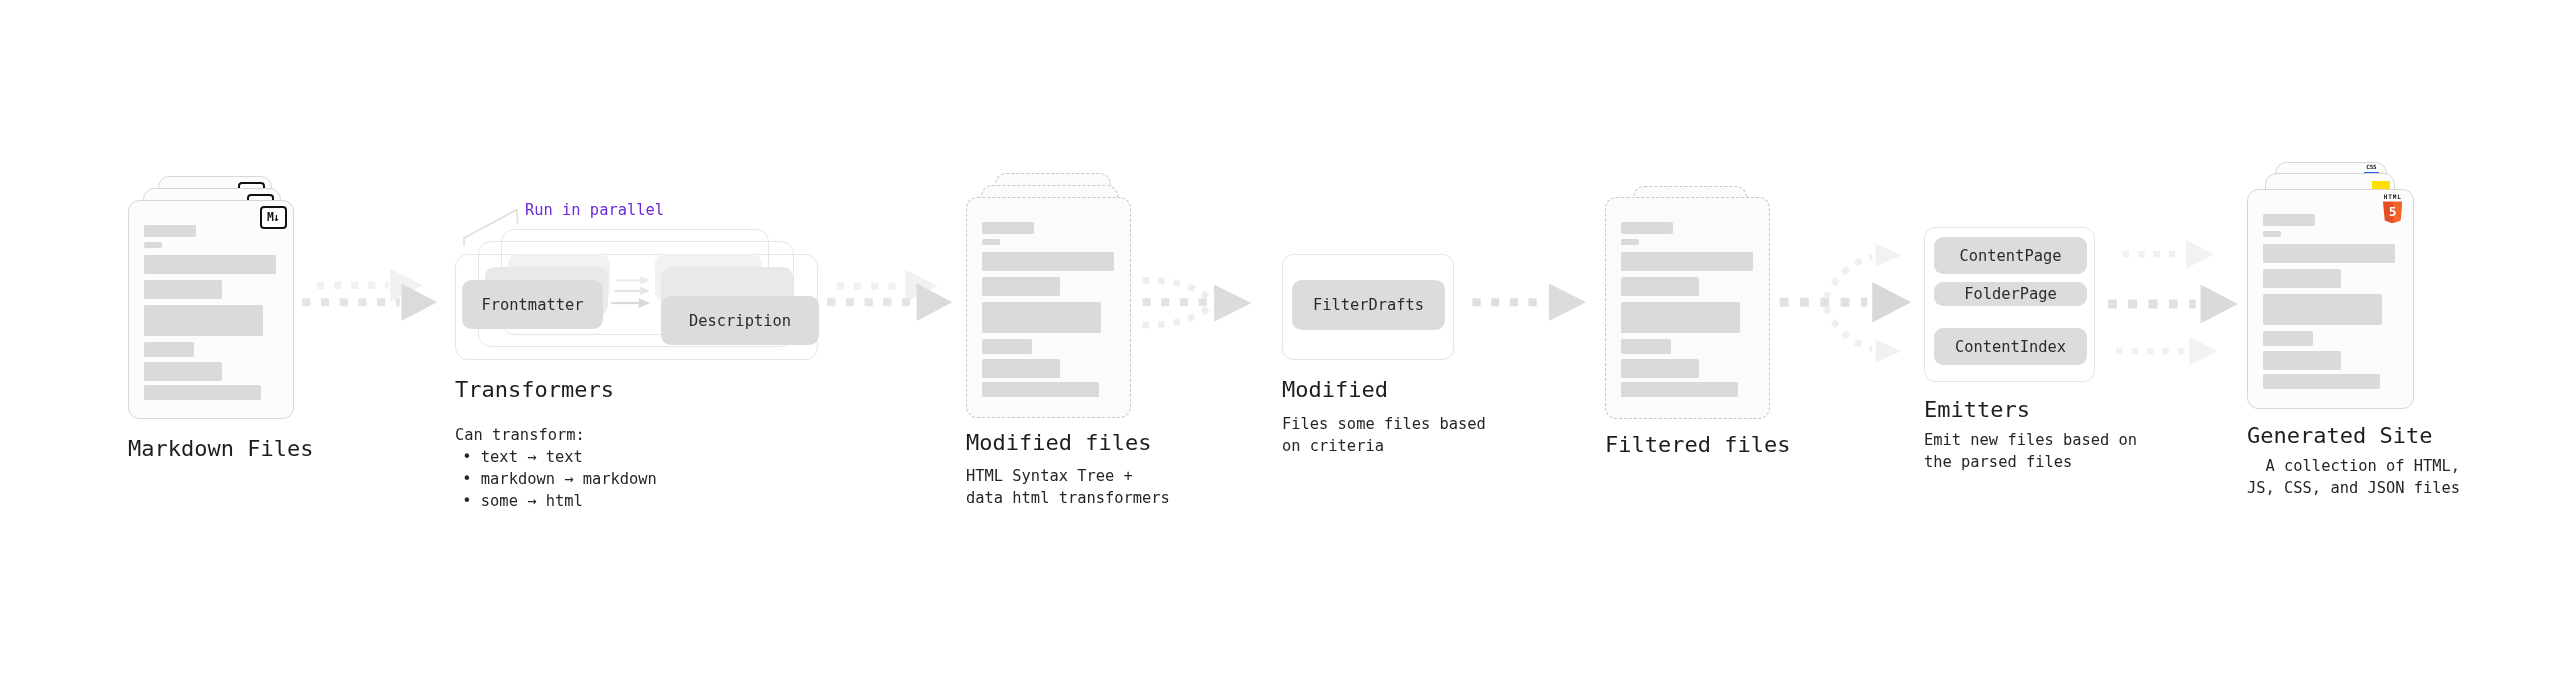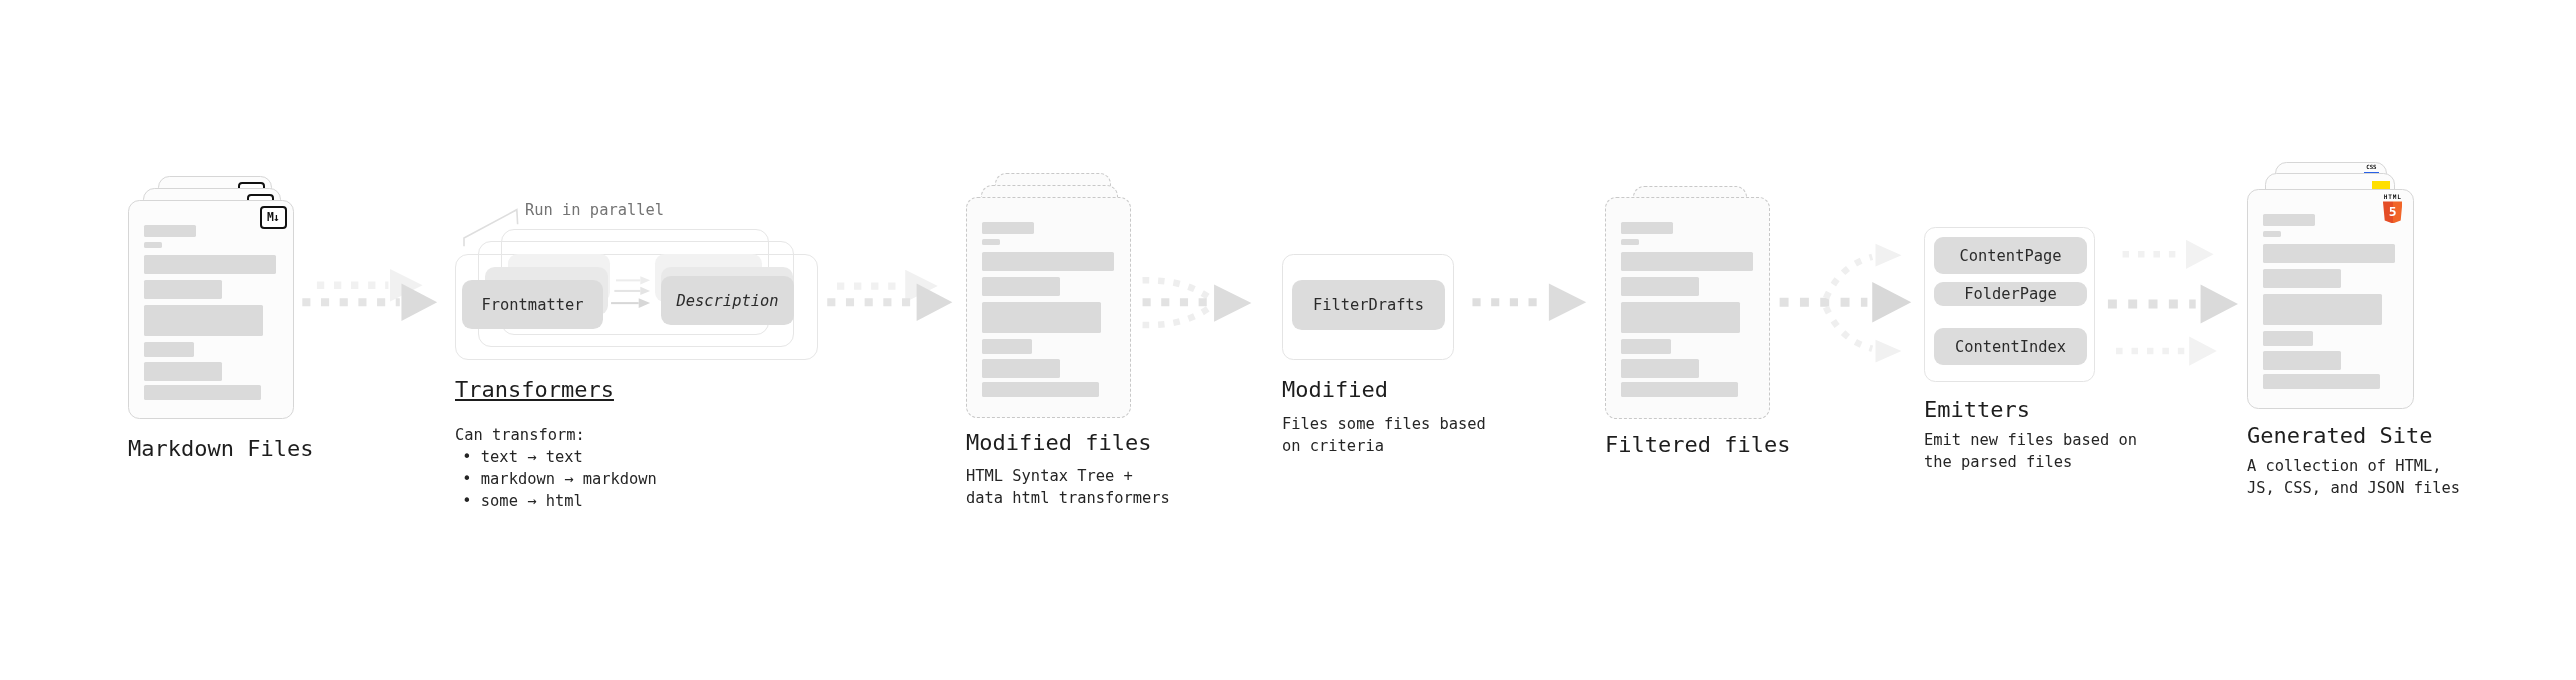--- a/index.html
+++ b/index.html
@@ -53,21 +53,21 @@
   .pill.front{background:#dcdcdc;}
   .pill.ghost1{background:#e9e9e9;}
   .pill.ghost2{background:#f2f2f2;}
 
   
   .box-container{position:absolute;border:1.6px solid #e4e4e4;border-radius:11.4px;background:#ffffff;box-sizing:border-box;}
 
   .title{position:absolute;font-size:22px;color:#1d1d1d;white-space:nowrap;}
   .desc{position:absolute;font-size:15.4px;line-height:22px;color:#252525;white-space:nowrap;}
   .desc .indent{padding-left:7.3px;}
-  .note{position:absolute;font-size:15.4px;color:#737373;white-space:nowrap;}
+  .note{position:absolute;font-size:15.4px;color:#6d28d9;white-space:nowrap;}
 </style>
 </head>
 <body>
 
 <div class="canvas">
 
   <svg class="arrows" viewBox="0 0 3170 838" width="2576" height="681">
 
     <g>
       <line x1="390" y1="351" x2="478" y2="351" stroke="#f1f1f1" stroke-width="9" stroke-dasharray="9 12"></line>
@@ -152,23 +152,23 @@
     <div class="tf-container" style="left:501px;top:229px;width:268px;height:106px;"></div>
     <div class="tf-container" style="left:478px;top:241px;width:316px;height:106px;"></div>
     <div class="tf-container" style="left:455px;top:254px;width:363px;height:106px;"></div>
 
     <div class="pill ghost2" style="left:508px;top:254px;width:102px;height:48px;"></div>
     <div class="pill ghost1" style="left:485px;top:267px;width:123px;height:48px;"></div>
     <div class="pill ghost2" style="left:655px;top:254px;width:107px;height:48px;"></div>
     <div class="pill ghost1" style="left:661px;top:267px;width:132px;height:48px;"></div>
 
     <div class="pill front" style="left:462px;top:280px;width:141px;height:49px;">Frontmatter</div>
-    <div class="pill front" style="left:661px;top:276px;width:133px;height:49px;font-style:italic;">Description</div>
-
-    <div class="title" style="left:455px;top:377px;text-decoration:underline;">Transformers</div>
+    <div class="pill front" style="left:661px;top:296px;width:158px;height:49px;">Description</div>
+
+    <div class="title" style="left:455px;top:377px;">Transformers</div>
     <div class="desc" style="left:455px;top:424px;">
       <div>Can transform:</div>
       <div class="indent">• text → text</div>
       <div class="indent">• markdown → markdown</div>
       <div class="indent">• some → html</div>
     </div>
   </div>
 
   <div class="abs">
     <div class="doc dashed" style="left:995px;top:173px;width:116px;height:219px;"></div>
@@ -245,20 +245,20 @@
       <i class="bar b1"></i>
       <i class="bar b2"></i>
       <i class="bar b3"></i>
       <i class="bar b4"></i>
       <i class="bar b5"></i>
       <i class="bar b6"></i>
       <i class="bar b7"></i>
       <i class="bar b8"></i>
     </div>
     <div class="title" style="left:2247px;top:423px;">Generated Site</div>
-    <div class="desc" style="left:2247px;top:455px;">
+    <div class="desc" style="left:2247px;top:455px;text-align:right;">
       <div>A collection of HTML,</div>
       <div>JS, CSS, and JSON files</div>
     </div>
   </div>
 
 </div>
 
 
 </body></html>

